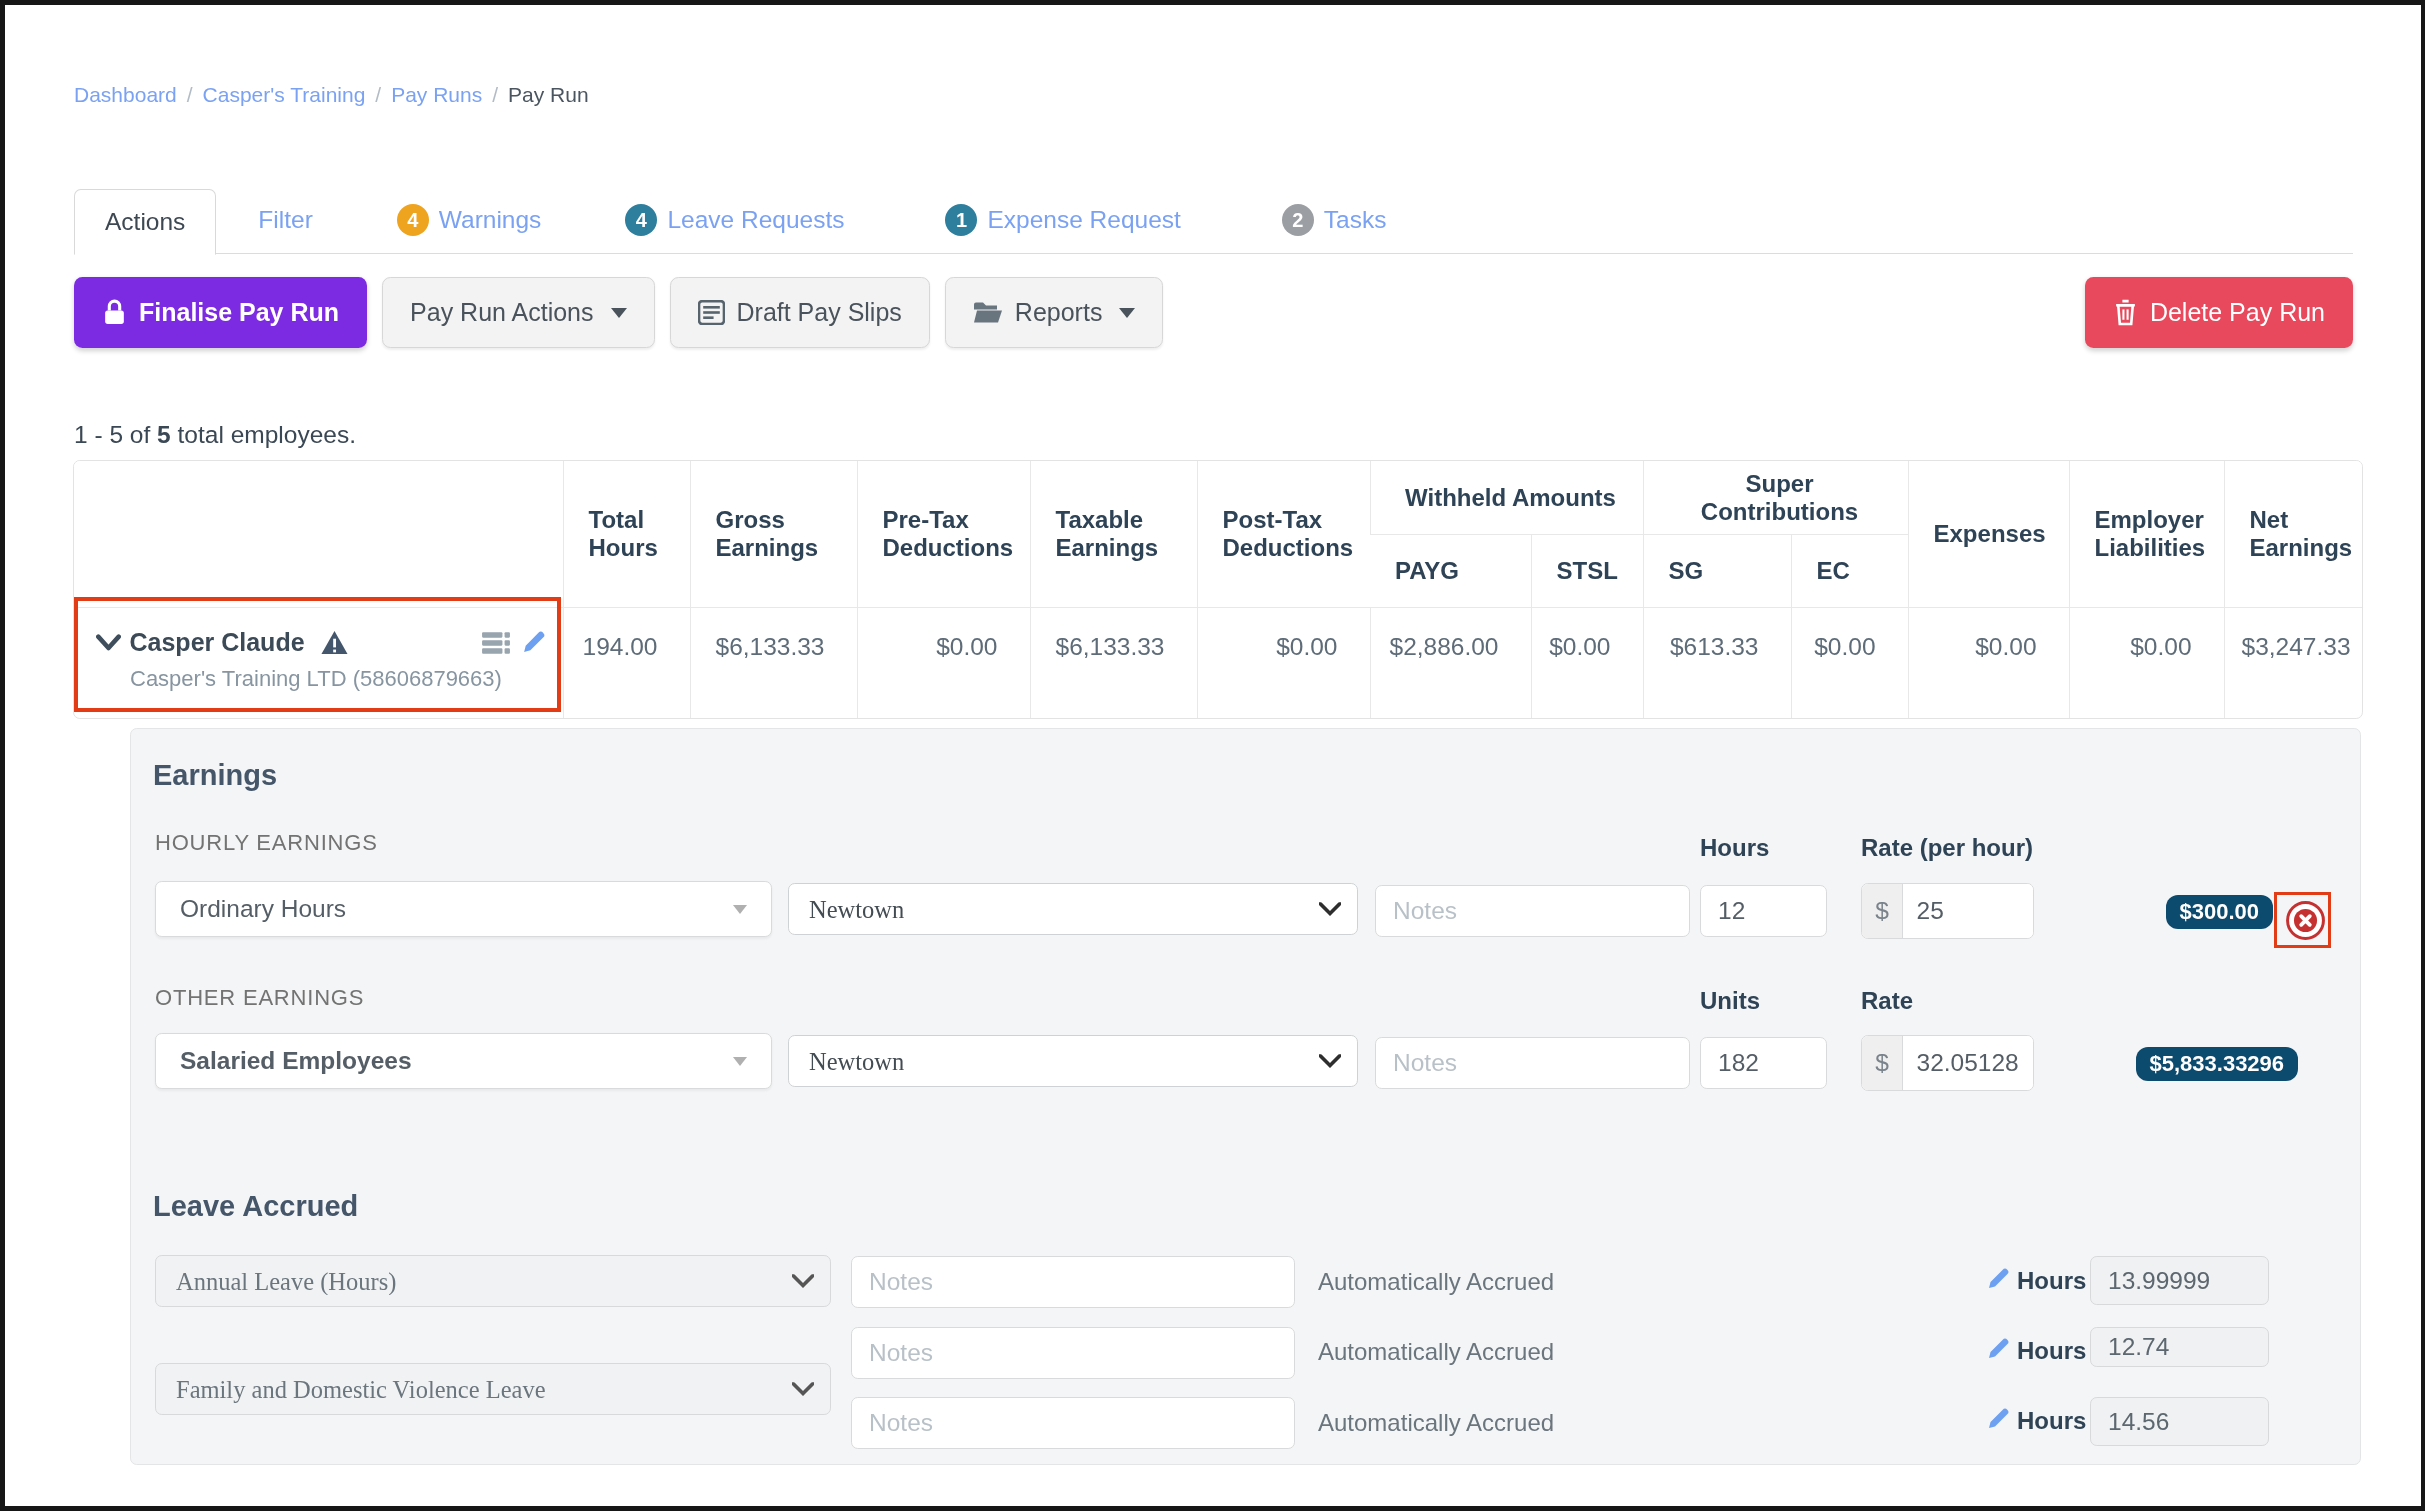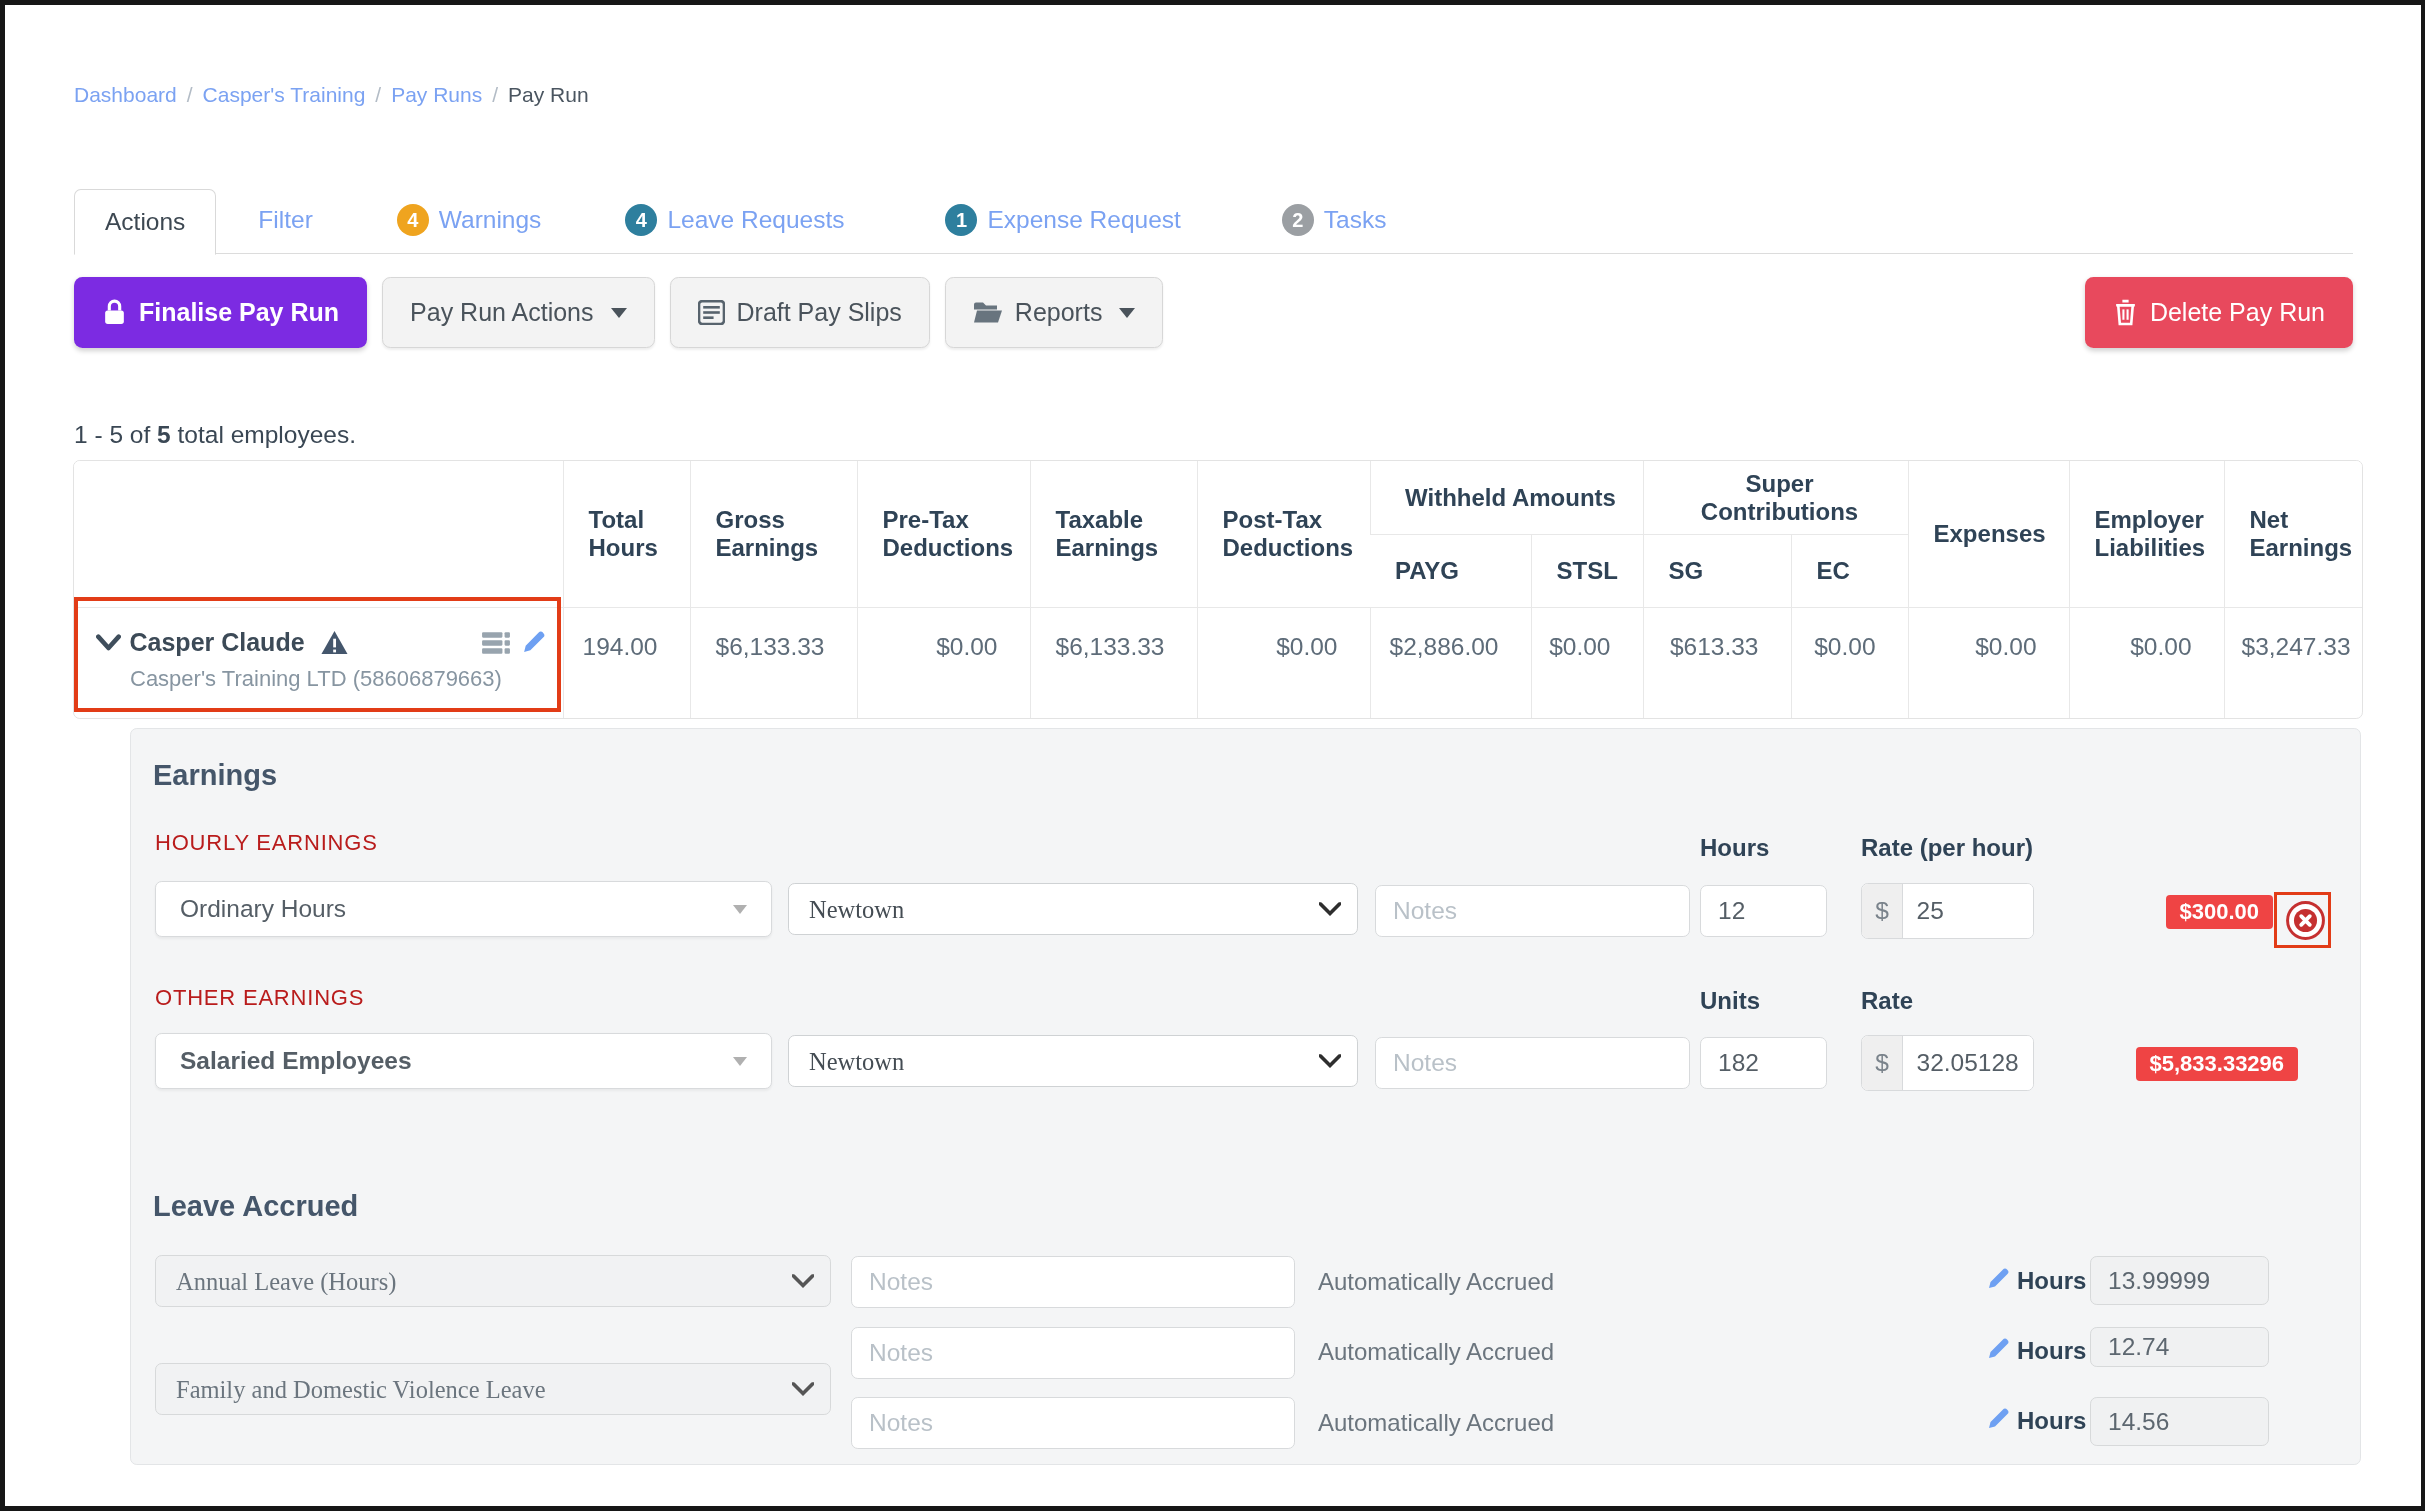--- a/index.html
+++ b/index.html
@@ -118,21 +118,21 @@
   .emp-icons { margin-left: auto; display: flex; align-items: center; gap: 10px; }
   .emp-company { font-size: 22px; color: #8795a1; margin: 8.5px 0 0 34px; }
 
   
   .panel {
     position: absolute; left: 125px; top: 723px; width: 2231px; height: 737px;
     background: #f4f5f6; border: 1.7px solid #e3e5e7; border-radius: 6.8px;
   }
   .panel .abs { position: absolute; }
   .h-section { font-size: 29px; font-weight: 600; color: #45566a; }
-  .h-sub { font-size: 22px; color: #b91c1c; letter-spacing: 0.8px; }
+  .h-sub { font-size: 22px; color: #737373; letter-spacing: 0.8px; }
   .lbl { font-size: 24px; font-weight: 600; color: #2f4356; }
 
   .combo {
     background: #fff; border: 1.7px solid #d8dadc; border-radius: 6.8px;
     height: 56px; display: flex; align-items: center;
     padding: 0 24px; font-size: 24.5px; color: #555e66; cursor: pointer;
     box-shadow: 0 1.7px 2.5px rgba(0,0,0,.05);
   }
   .combo .tri {
     margin-left: auto; width: 0; height: 0;
@@ -165,22 +165,22 @@
     display: flex; align-items: center; justify-content: center;
     font-size: 24.5px; color: #7a838b;
   }
   .rategroup input {
     border: none; outline: none; flex: 1; font-size: 24.5px; color: #555e66;
     padding: 0 13.5px; font-family: inherit; min-width: 0;
   }
 
   .badge-teal {
     display: inline-flex; align-items: center; height: 34px;
-    background: #ef4444; color: #fff; font-size: 22px; font-weight: 600;
-    border-radius: 4px; padding: 0 13.5px;
+    background: #0c4a6e; color: #fff; font-size: 22px; font-weight: 600;
+    border-radius: 12px; padding: 0 13.5px;
   }
 
   .xbtn { cursor: pointer; display: inline-block; }
 
   .auto-text { font-size: 24px; color: #6b757e; }
 
   
   .anno { position: absolute; border: 4.2px solid #e23c17; pointer-events: none; }
   .anno.small { border-width: 3.4px; }
 

